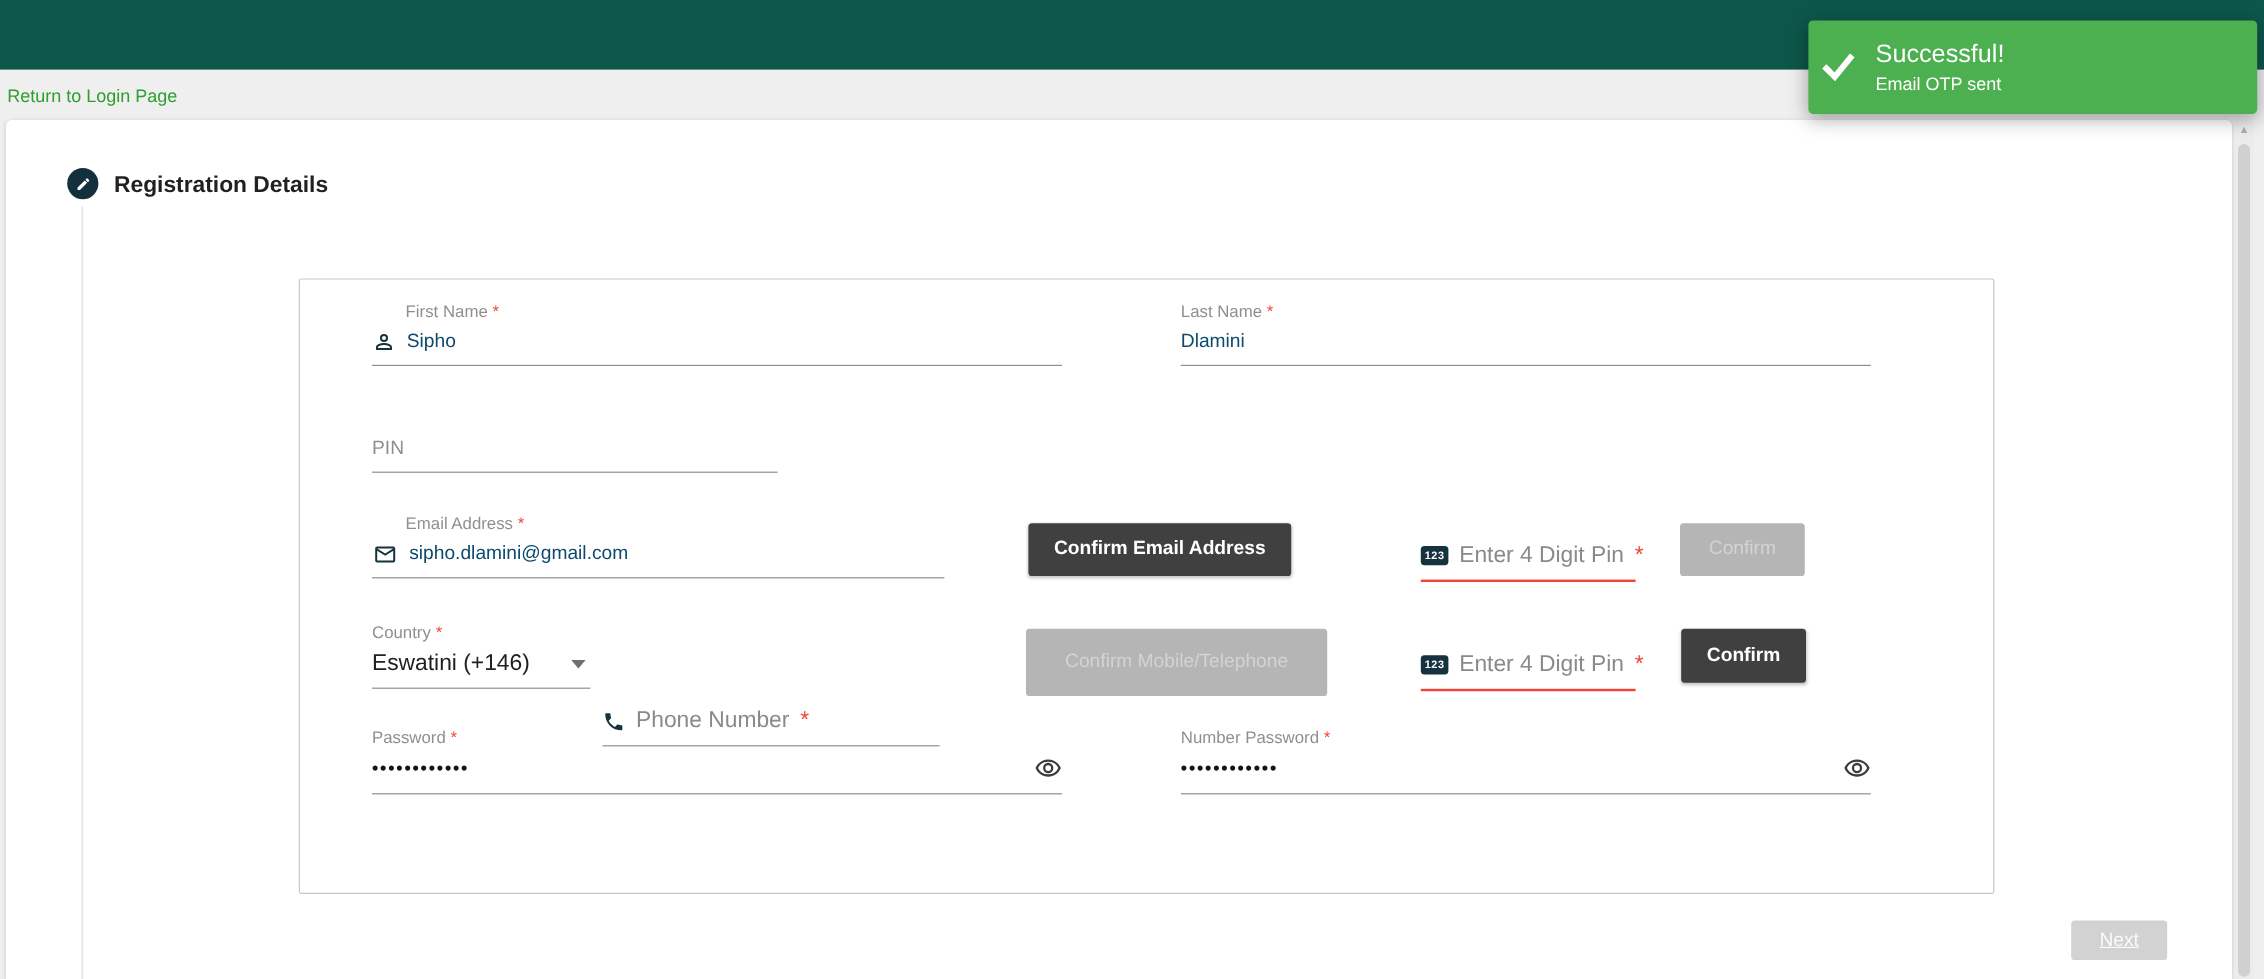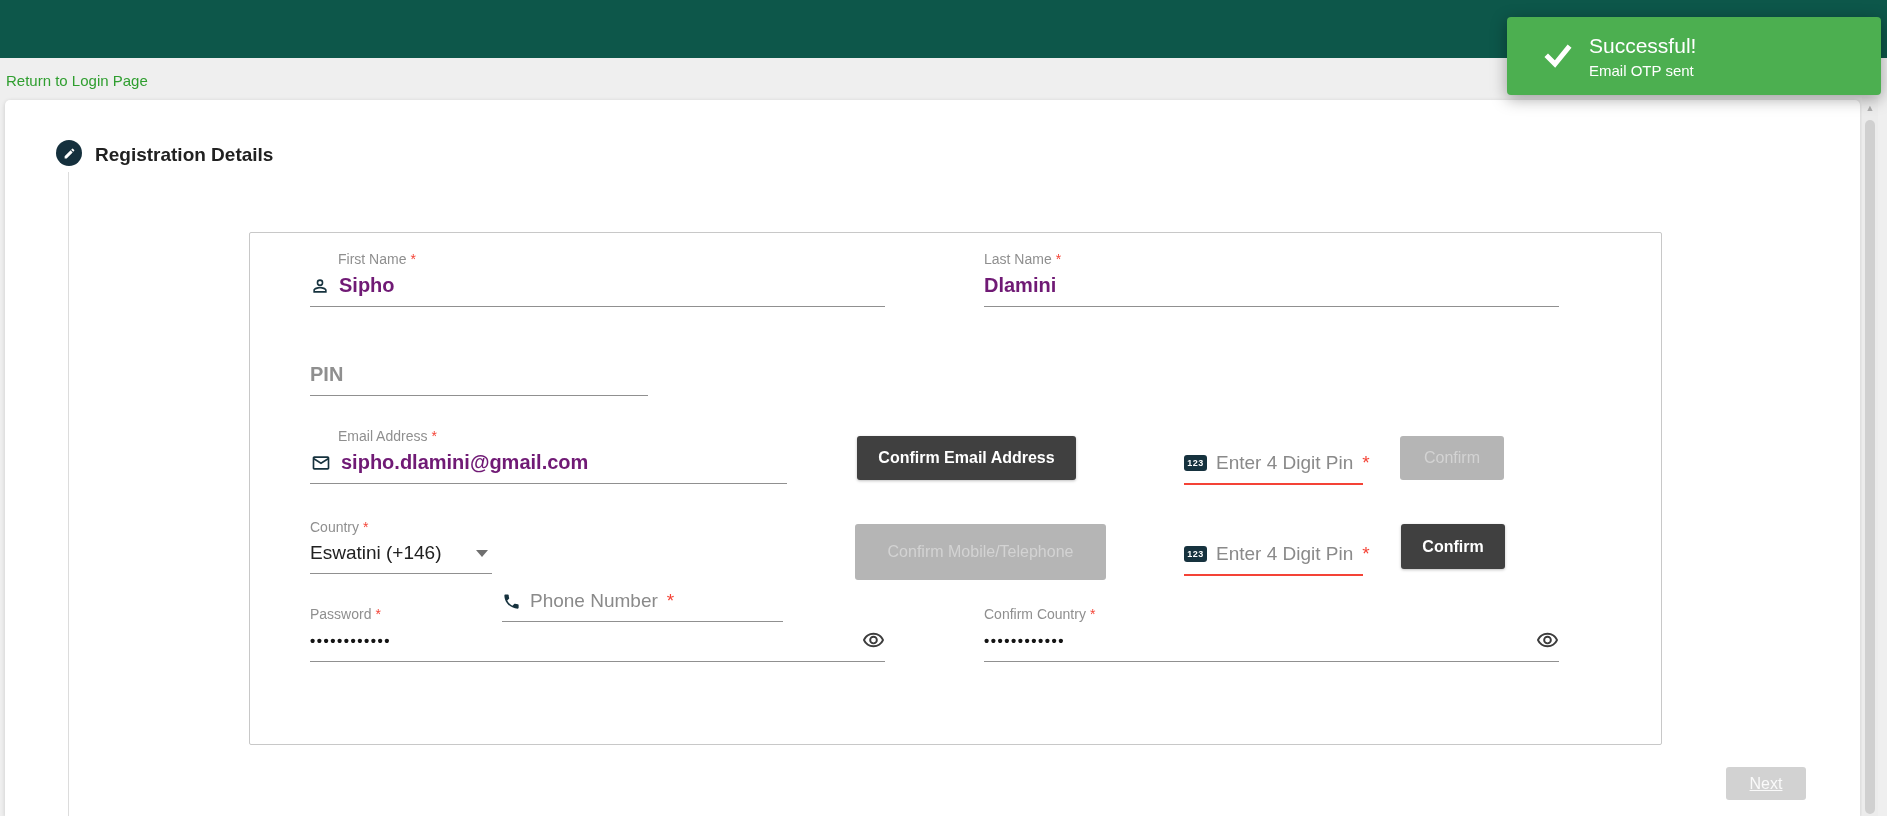--- a/index.html
+++ b/index.html
@@ -5,21 +5,21 @@
   html,body{margin:0;padding:0;background:#efefef;}
   *{box-sizing:border-box;font-family:"Liberation Sans",sans-serif;}
   .viewport{position:relative;width:1887px;height:816px;background:#efefef;overflow:hidden;}
 
   
   .hdr{position:absolute;left:0;top:0;width:1887px;height:58px;background:#0d574a;}
 
   
   .toast{position:absolute;left:1507px;top:17px;width:374px;height:78px;background:#4caf50;
          border-radius:4px;box-shadow:0 4px 16px rgba(0,0,0,.35);display:flex;align-items:center;
-         padding-left:36px;gap:16px;z-index:60;color:#fff;}
+         padding-left:10px;gap:16px;z-index:60;color:#fff;}
   .toast-title{font-size:21px;line-height:26px;}
   .toast-msg{font-size:15px;margin-top:3px;}
 
   
   .ret-link{position:absolute;left:6px;top:72px;font-size:15px;color:#2f9e2f;cursor:pointer;text-decoration:none;}
 
   
   .card{position:absolute;left:5px;top:100px;width:1855px;height:716px;background:#fff;
         border-radius:5px 5px 0 0;box-shadow:0 1px 4px rgba(0,0,0,.16);}
   .badge{position:absolute;left:56px;top:140px;width:26px;height:26px;border-radius:50%;
@@ -33,21 +33,21 @@
 
   
   .fld{position:absolute;}
   .lbl{font-size:14px;color:#8f8f8f;margin-bottom:7px;display:flex;gap:4px;line-height:16px;}
   .lbl.ind{margin-left:28px;}
   .req{color:#f44336;}
   .ctl{display:flex;align-items:center;gap:9px;border-bottom:1px solid #909090;
        padding-bottom:9px;font-size:19px;color:#212121;min-height:31px;}
   .ctl.err{border-bottom:2px solid #f44336;}
   .ph{color:#8a8a8a;white-space:nowrap;}
-  .inp{flex:1;min-width:0;border:none;outline:none;background:transparent;font-size:20px;color:#701a75;padding:0;font-weight:bold;}
+  .inp{flex:1;min-width:0;border:none;outline:none;background:transparent;font-size:16px;color:#0c4a6e;padding:0;}
   .inp::placeholder{color:#8f8f8f;opacity:1;}
   .inp.pwd{font-size:15px;font-weight:700;letter-spacing:1.5px;color:#141414;}
   .arrow{margin-left:auto;margin-right:4px;width:0;height:0;border-left:6px solid transparent;
          border-right:6px solid transparent;border-top:7px solid #6f6f6f;}
   .eye{margin-left:auto;cursor:pointer;display:flex;}
   .pin123{flex:0 0 auto;width:23px;height:16px;background:#16323e;border-radius:3px;color:#fff;
           font-size:9px;font-weight:700;display:flex;align-items:center;justify-content:center;letter-spacing:.5px;}
 
   
   .btn{position:absolute;border:none;border-radius:3px;display:flex;align-items:center;justify-content:center;
@@ -202,21 +202,21 @@
       <span class="eye">
         <svg width="23" height="23" viewBox="0 0 24 24" fill="#3c3c3c">
             <path d="M12 6a9.77 9.77 0 0 1 8.82 5.5A9.77 9.77 0 0 1 12 17a9.77 9.77 0 0 1-8.82-5.5A9.77 9.77 0 0 1 12 6m0-2C7 4 2.73 7.11 1 11.5 2.73 15.89 7 19 12 19s9.27-3.11 11-7.5C21.27 7.11 17 4 12 4zm0 5a2.5 2.5 0 0 1 0 5 2.5 2.5 0 0 1 0-5m0-2a4.5 4.5 0 1 0 0 9 4.5 4.5 0 0 0 0-9z"></path>
           </svg>
       </span>
     </div>
   </div>
 
   <div class="fld" style="left:984px;top:606px;width:575px;">
     <div class="lbl">
-      <span>Confirm Country</span>
+      <span>Number Password</span>
         <span class="req">*</span>
     </div>
     <div class="ctl">
       <input class="inp pwd" value="••••••••••••" style="">
       <span class="eye">
         <svg width="23" height="23" viewBox="0 0 24 24" fill="#3c3c3c">
             <path d="M12 6a9.77 9.77 0 0 1 8.82 5.5A9.77 9.77 0 0 1 12 17a9.77 9.77 0 0 1-8.82-5.5A9.77 9.77 0 0 1 12 6m0-2C7 4 2.73 7.11 1 11.5 2.73 15.89 7 19 12 19s9.27-3.11 11-7.5C21.27 7.11 17 4 12 4zm0 5a2.5 2.5 0 0 1 0 5 2.5 2.5 0 0 1 0-5m0-2a4.5 4.5 0 1 0 0 9 4.5 4.5 0 0 0 0-9z"></path>
           </svg>
       </span>
     </div>

